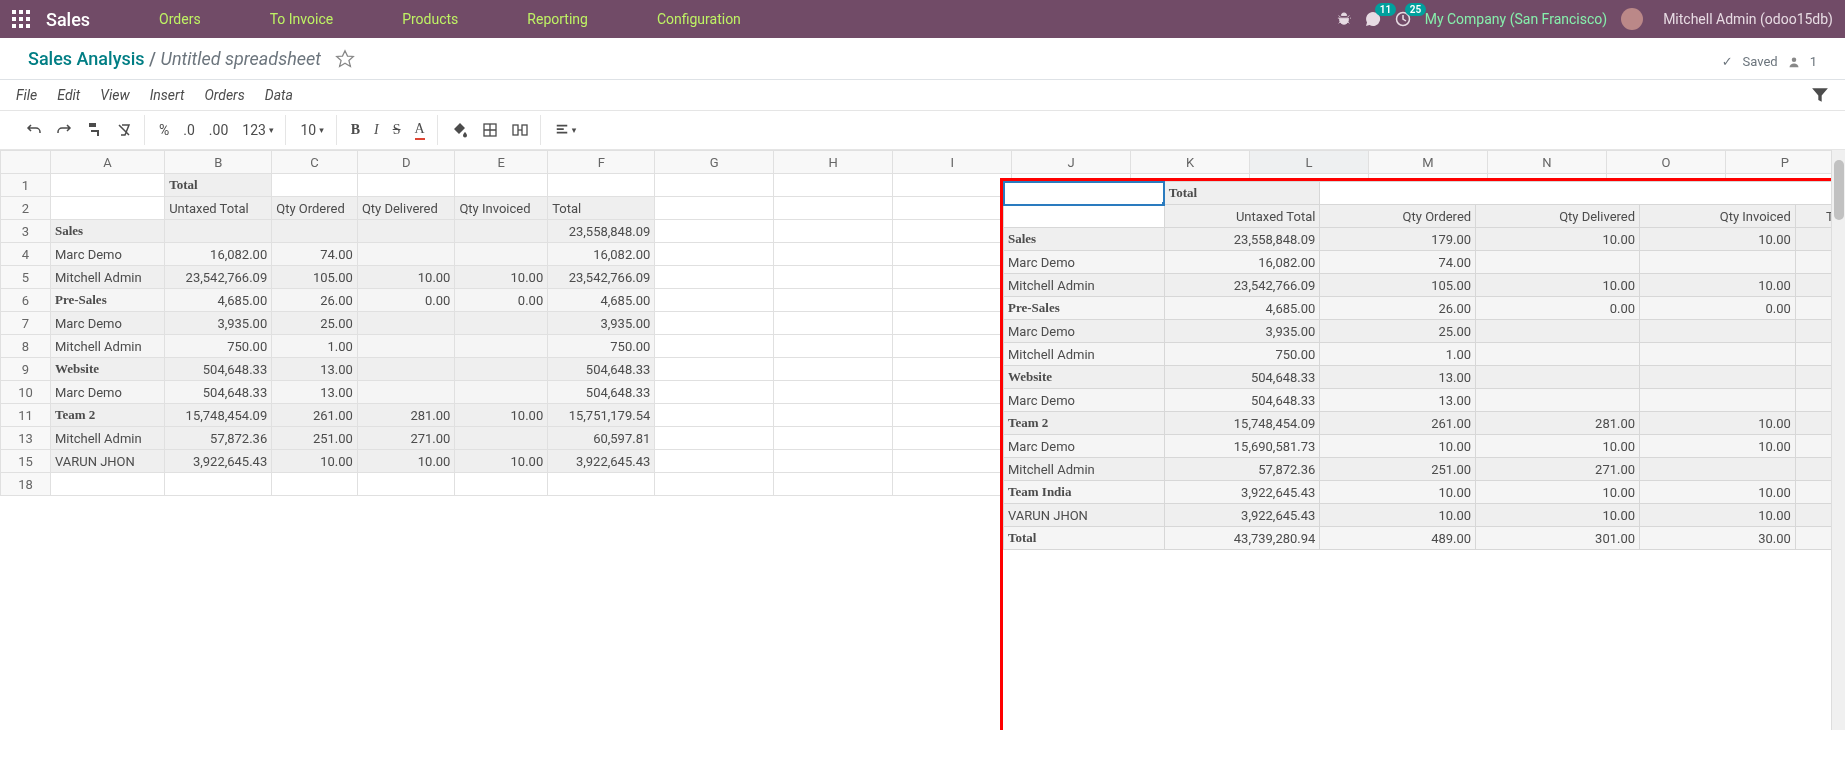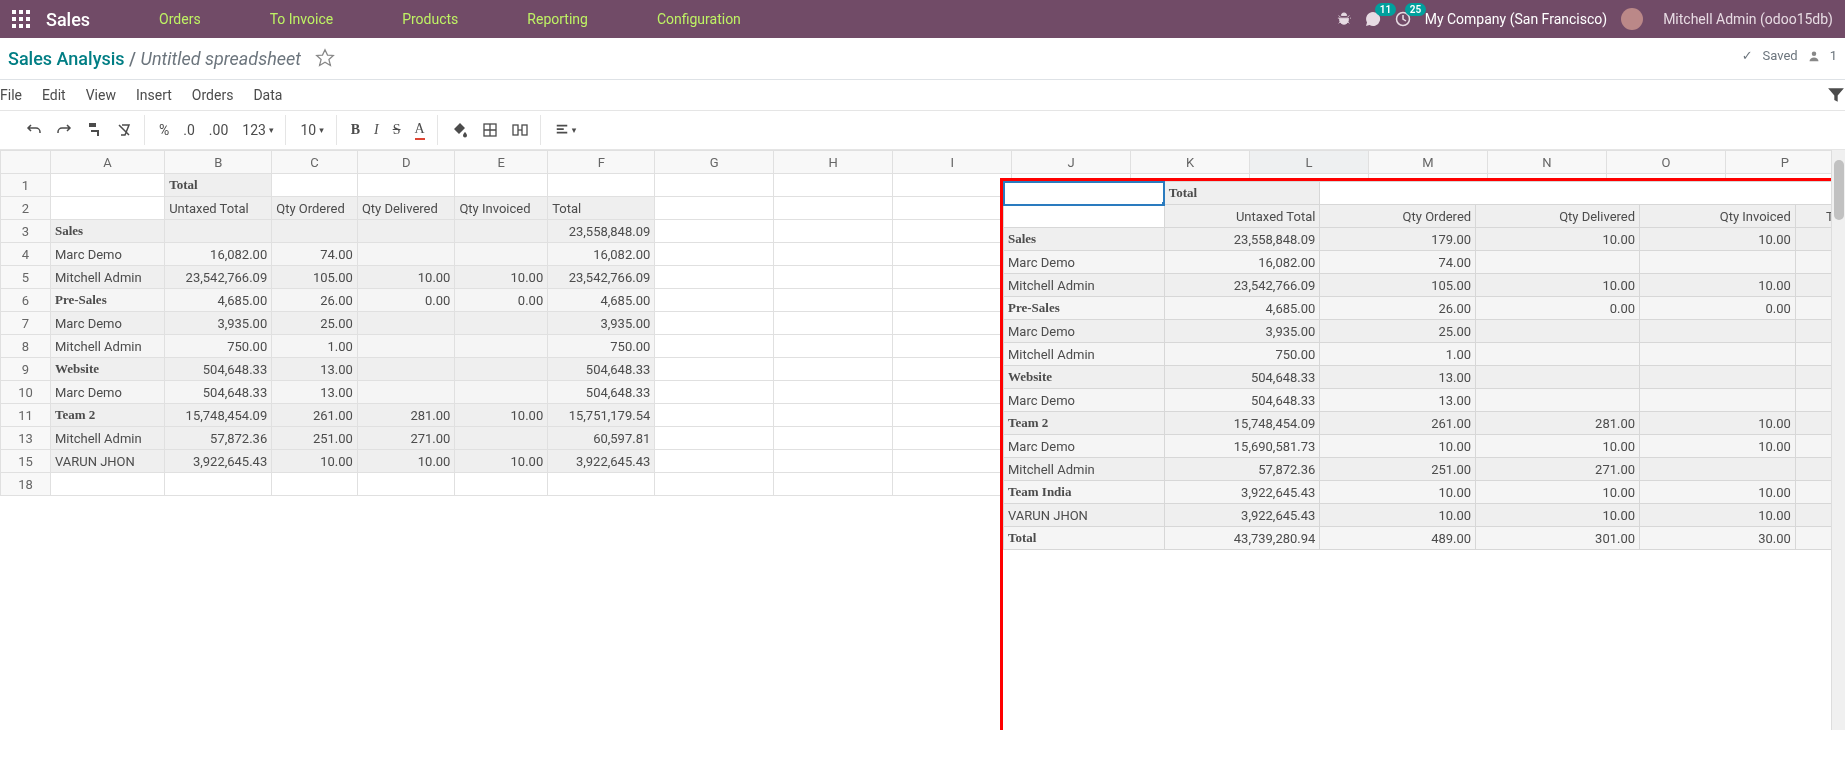--- a/index.html
+++ b/index.html
@@ -7,35 +7,35 @@
   
   
   .topnav { background: #714b67; color: #fff; height: 38px; display: flex; align-items: center; padding: 0 12px; }
   .apps-icon { width: 18px; height: 18px; margin-right: 16px; cursor: pointer; }
   .app-title { font-size: 18px; font-weight: 500; margin-right: 30px; }
   .nav-links { display: flex; gap: 30px; flex: 1; }
   .nav-links span { font-size: 14px; cursor: pointer; color:#bef264;margin-left:39px; }
   .nav-right { display: flex; align-items: center; gap: 14px; }
   .badge-wrap { position: relative; display:flex; align-items:center; }
   .badge { position: absolute; top: -8px; left: 10px; background: #00a09d; color: #fff; font-size: 10px; border-radius: 8px; padding: 1px 5px; font-weight:600; }
-  .company-name { font-size: 14px; color:#ffffff; cursor:pointer; }
+  .company-name { font-size: 14px; color:#86efac; cursor:pointer; }
   .avatar { width: 22px; height: 22px; border-radius: 50%; background: #b88; margin-right:6px; }
   .user-name { font-size: 14px; color:#e7dbe3; cursor:pointer; }
 
   
-  .breadcrumb-row { display: flex; align-items: flex-start; padding: 10px 8px; border-bottom: 1px solid #dee2e6; }
+  .breadcrumb-row { display: flex; align-items: flex-end; padding: 10px 28px; border-bottom: 1px solid #dee2e6; }
   .breadcrumb { font-size: 18px; color: #017e84; font-weight: 500; }
   .breadcrumb .sep { color: #6c757d; }
   .breadcrumb .current { color: #6c757d; font-style: italic; font-weight:400; }
   .star-icon { margin-left: 14px; color:#6c757d; cursor:pointer; }
   .breadcrumb-right { margin-left: auto; display:flex; align-items:center; gap:10px; color:#6c757d; font-size:13px; }
   .check { color:#6c757d; }
 
   
-  .menubar { display:flex; align-items:center; padding: 6px 0; gap: 20px; font-size:14px; color:#4c4c4c; }
+  .menubar { display:flex; align-items:center; padding: 6px 16px; gap: 20px; font-size:14px; color:#4c4c4c;font-style:italic; }
   .menubar span { cursor:pointer; }
   .filter-icon { margin-left:auto; cursor:pointer; }
 
   
   .toolbar { display:flex; align-items:center; padding: 4px 14px; border-top:1px solid #e5e5e5; border-bottom:1px solid #e5e5e5; gap: 2px; height:40px; }
   .tb-group { display:flex; align-items:center; gap:6px; padding: 0 8px; border-right:1px solid #e5e5e5; height:100%; }
   .tb-group:last-child { border-right:none; }
   .tb-btn { cursor:pointer; color:#4c4c4c; padding:4px 4px; display:flex; align-items:center; font-size:14px; }
   .bold { font-weight:700; font-family: Georgia, serif; }
   .italic { font-style:italic; font-family: Georgia, serif; }

